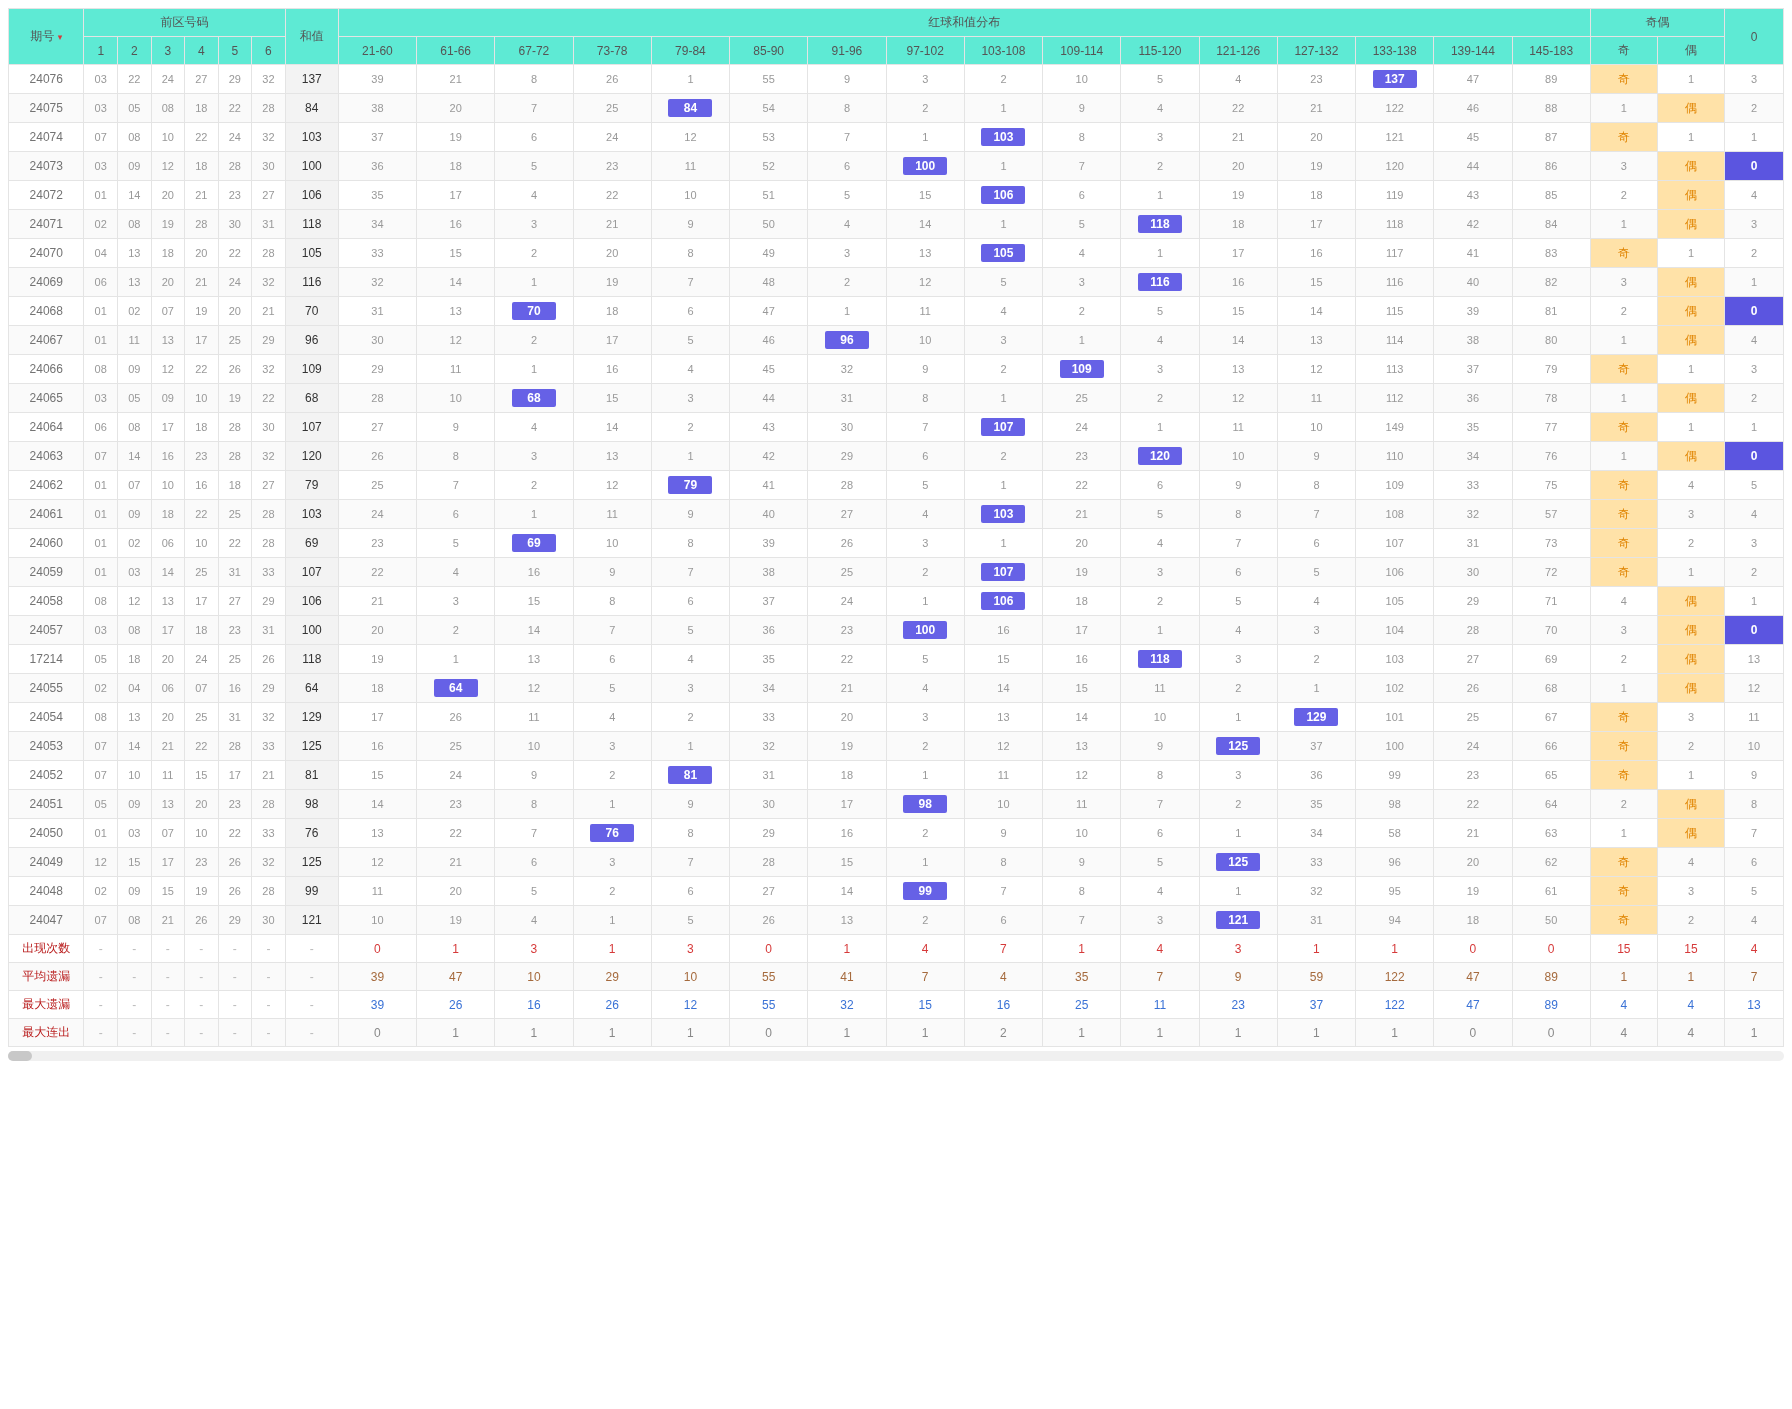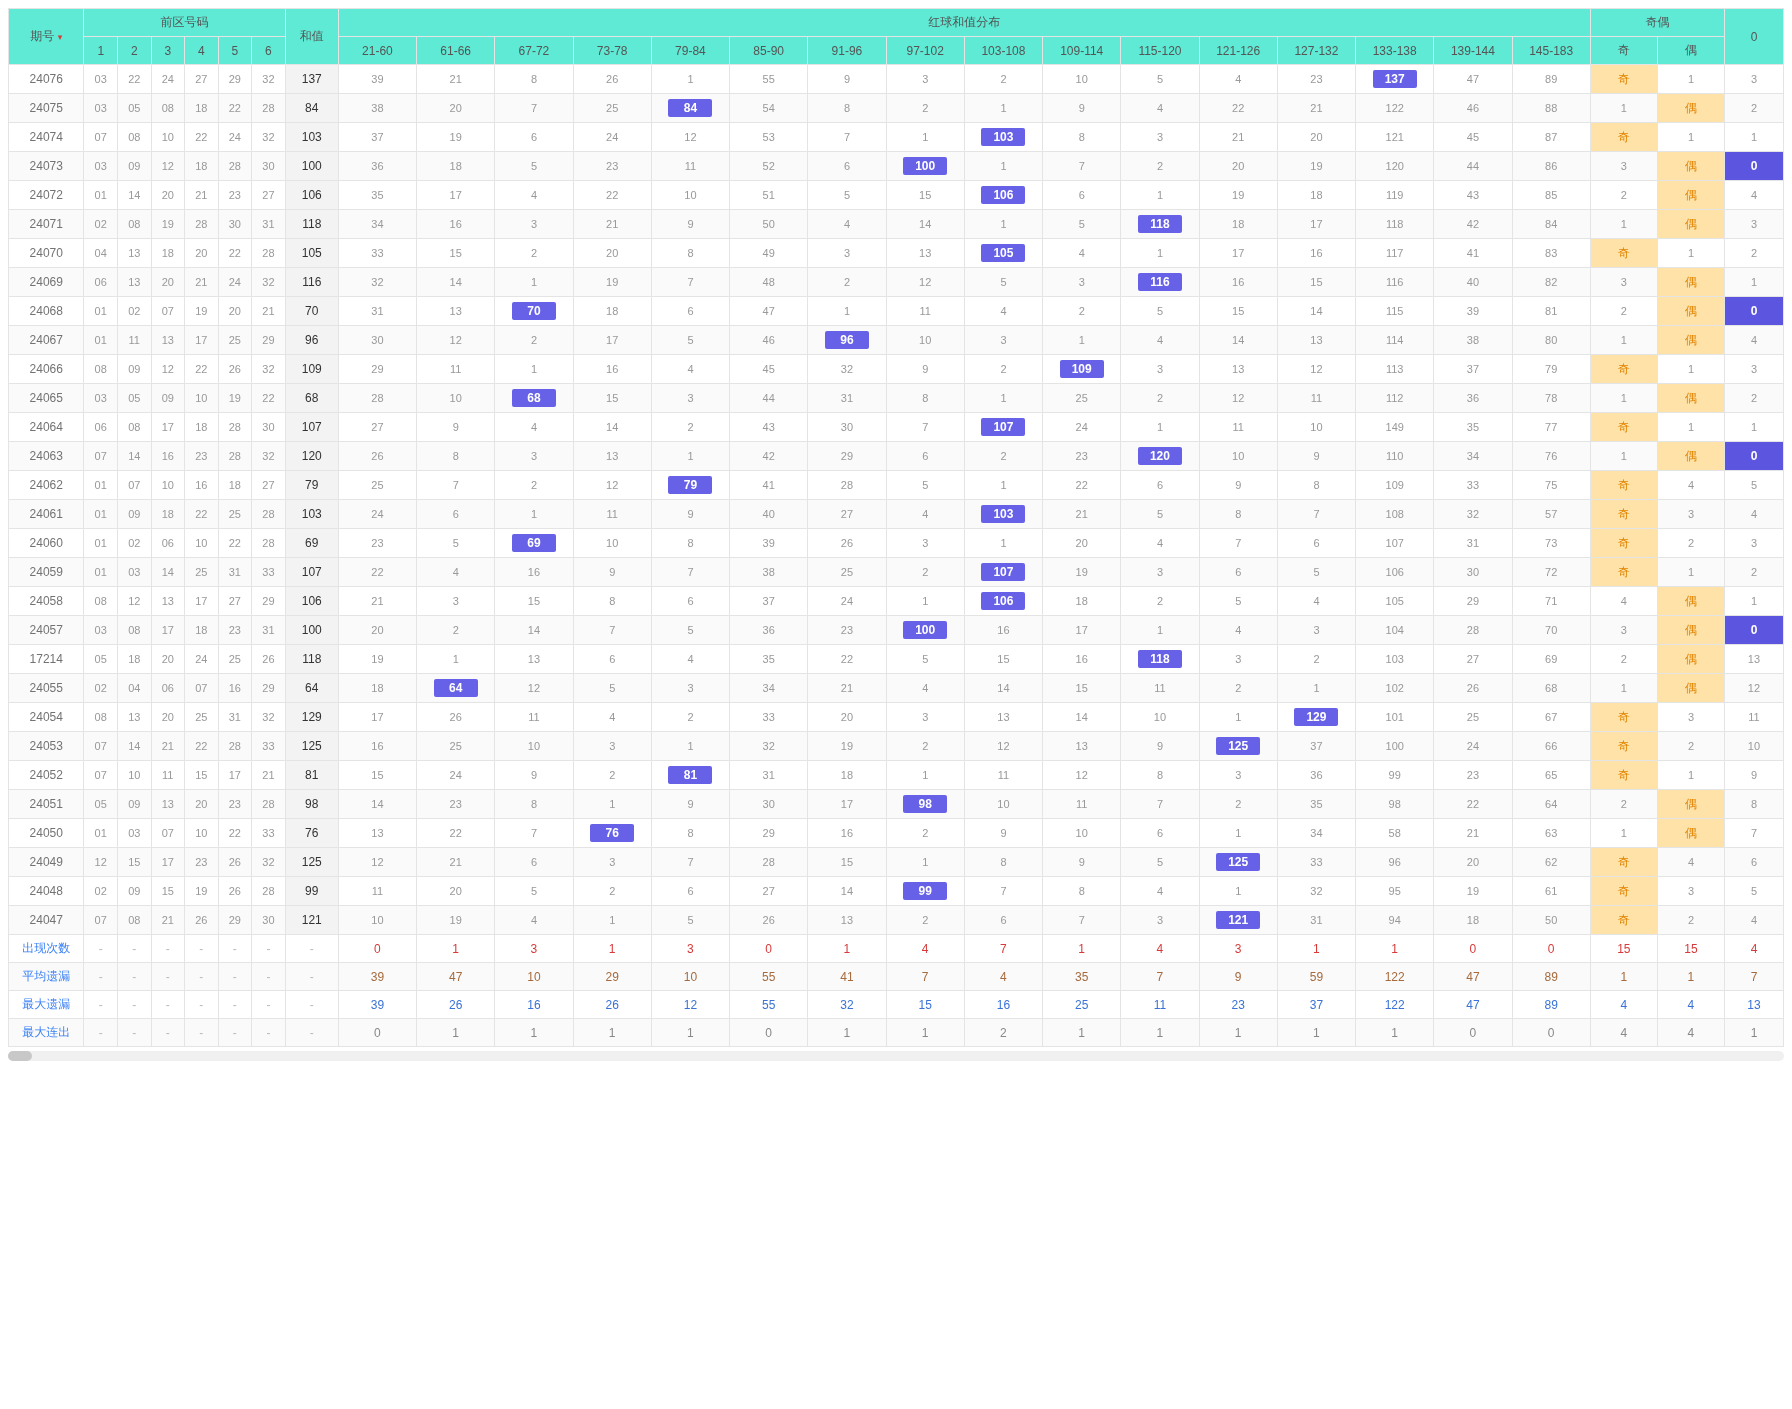--- a/index.html
+++ b/index.html
@@ -8,21 +8,21 @@
   th{background:#5eead4;font-weight:normal;color:#555;font-size:12px}
   tbody tr:nth-child(even){background:#fafafa}
   tbody tr:nth-child(odd){background:#fff}
   .period{color:#737373}
   .hz{background:#f3f3f3;color:#333}
   .small{color:#999;font-size:11px}
   .hit{background:#6661e6;color:#fff;font-weight:600;border-radius:2px;display:inline-block;padding:2px 8px;min-width:28px}
   .parity-hit{background:#ffe2a8;color:#e08400;display:block;height:100%;line-height:28px}
   .zero-hit{background:#5b55e0;color:#fff;display:block;height:100%;line-height:28px;font-weight:600}
   .stat-row td{height:28px}
-  .stat-name{color:#3b82f6}
+  .stat-name{color:#b91c1c}
   .dash{color:#bbb}
   .stat-red{color:#d63a3a}
   .stat-brown{color:#a56a3d}
   .stat-blue{color:#3a72d6}
   .stat-gray{color:#888}
   .sort-ico{color:#d63a3a;font-size:9px;vertical-align:middle}
   .scroll-track{height:10px;background:#f0f0f0;border-radius:5px;margin-top:4px;position:relative}
   .scroll-thumb{position:absolute;left:0;top:0;height:100%;width:24px;background:#c8c8c8;border-radius:5px}
   col.c-period{width:54px}
   col.c-qz{width:24px}

